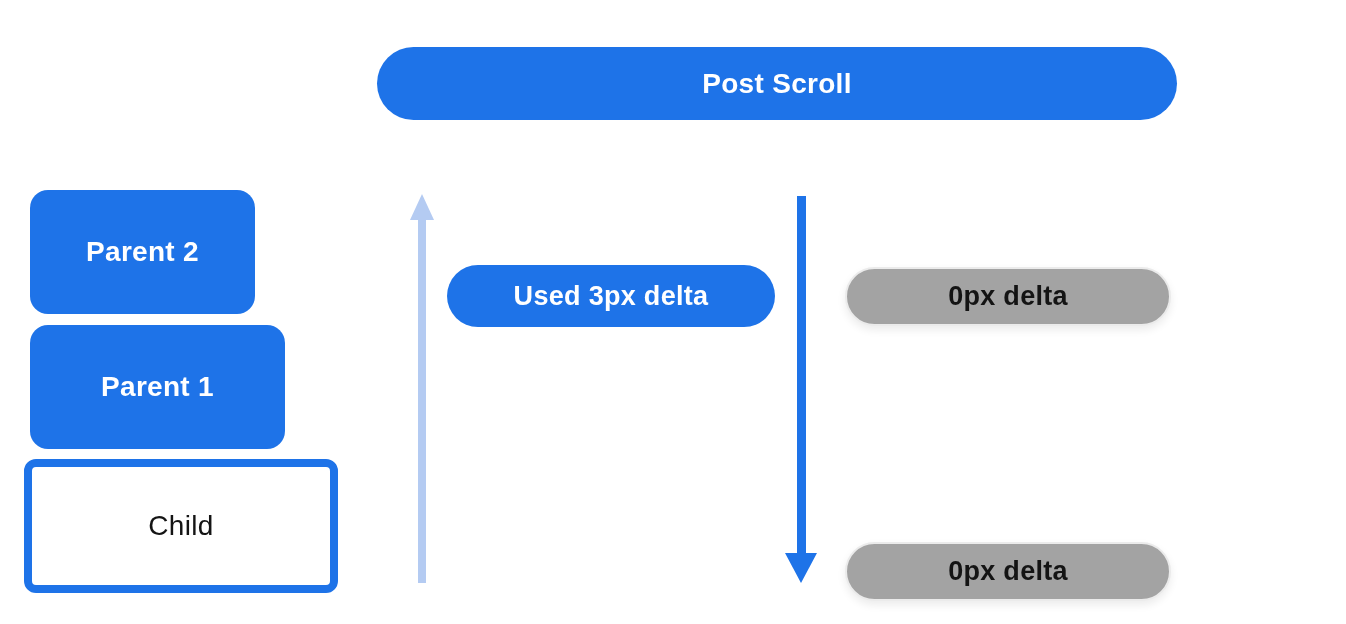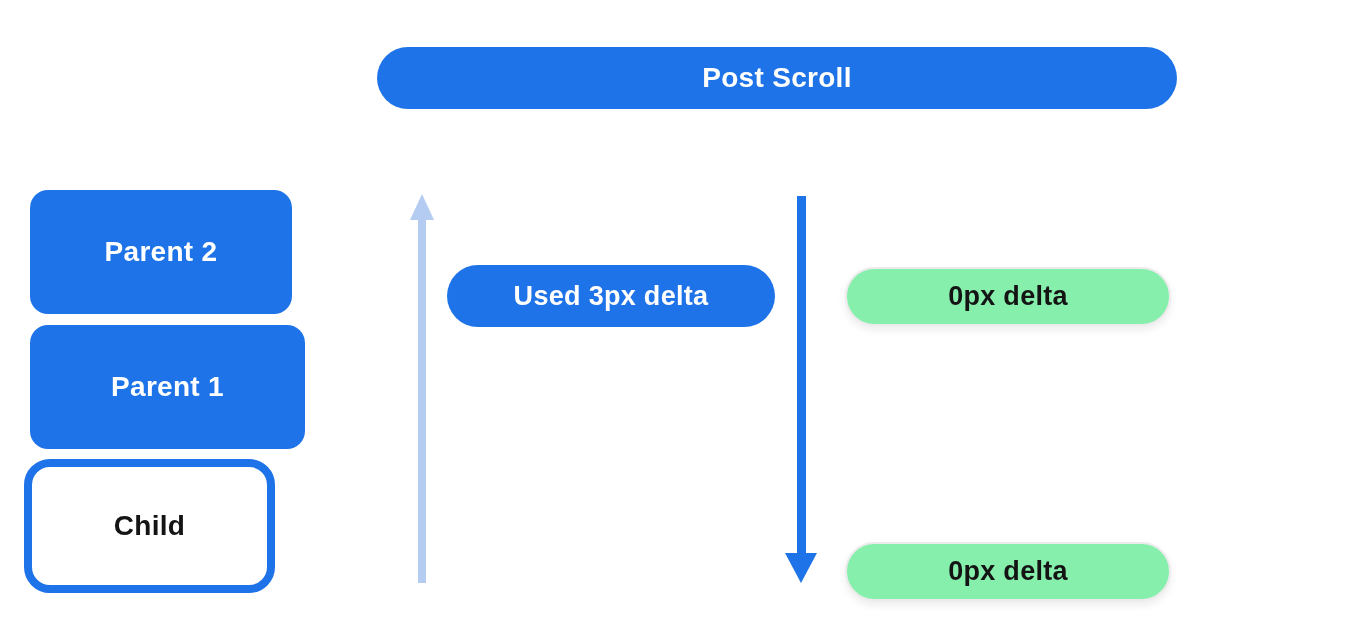--- a/index.html
+++ b/index.html
@@ -15,21 +15,21 @@
     font-family: "Liberation Sans", sans-serif;
     overflow: hidden;
   }
 
   
   .header-pill {
     position: absolute;
     left: 377px;
     top: 47px;
     width: 800px;
-    height: 62px;
+    height: 73px;
     background: var(--blue, #1e73e8);
     border-radius: 40px;
     display: flex;
     align-items: center;
     justify-content: center;
     color: var(--text-light, #ffffff);
     font-weight: bold;
     font-size: 28px;
     letter-spacing: 0.3px;
   }
@@ -43,32 +43,32 @@
     font-size: 28px;
     letter-spacing: 0.3px;
     box-sizing: border-box;
   }
   .box.filled {
     background: var(--blue, #1e73e8);
     color: var(--text-light, #ffffff);
     border-radius: 18px;
     font-weight: bold;
   }
-  .box.parent2 { left: 30px; top: 190px; width: 262px; height: 124px; }
-  .box.parent1 { left: 30px; top: 325px; width: 275px; height: 124px; }
+  .box.parent2 { left: 30px; top: 190px; width: 225px; height: 124px; }
+  .box.parent1 { left: 30px; top: 325px; width: 255px; height: 124px; }
   .box.outlined {
     left: 24px;
     top: 459px;
-    width: 251px;
+    width: 314px;
     height: 134px;
     background: #ffffff;
     border: 8px solid var(--blue, #1e73e8);
-    border-radius: 26px;
+    border-radius: 12px;
     color: var(--text-dark, #141414);
-    font-weight: 700;
+    font-weight: 400;
   }
 
   
   .arrow {
     position: absolute;
     display: flex;
     flex-direction: column;
     align-items: center;
   }
   .arrow.up {
@@ -121,21 +121,21 @@
     margin-top: 44px;
   }
   .pill.blue {
     background: var(--blue, #1e73e8);
     color: var(--text-light, #ffffff);
     font-weight: bold;
   }
   .pill.used    { left: 447px; top: 221px; width: 328px; height: 62px; }
   .pill.nodelta { left: 447px; top: 359px; width: 328px; height: 62px; }
   .pill.white {
-    background: #86efac;
+    background: #a3a3a3;
     border: 2px solid var(--pill-border, #ebebeb);
     color: var(--text-dark, #141414);
     font-weight: 600;
     box-shadow: 0 4px 9px rgba(0,0,0,0.08);
   }
   .pill.zero1 { left: 845px; top: 223px; width: 326px; height: 59px; }
   .pill.zero2 { left: 845px; top: 498px; width: 326px; height: 59px; }
 </style>
 </head>
 <body>

